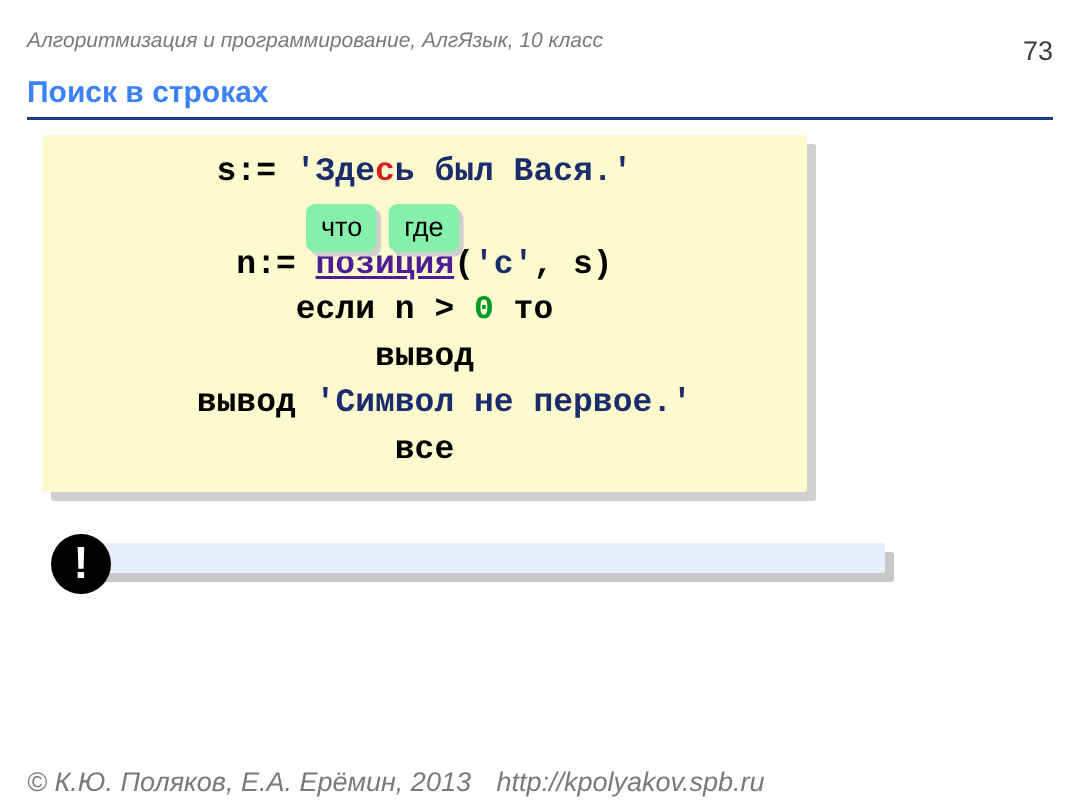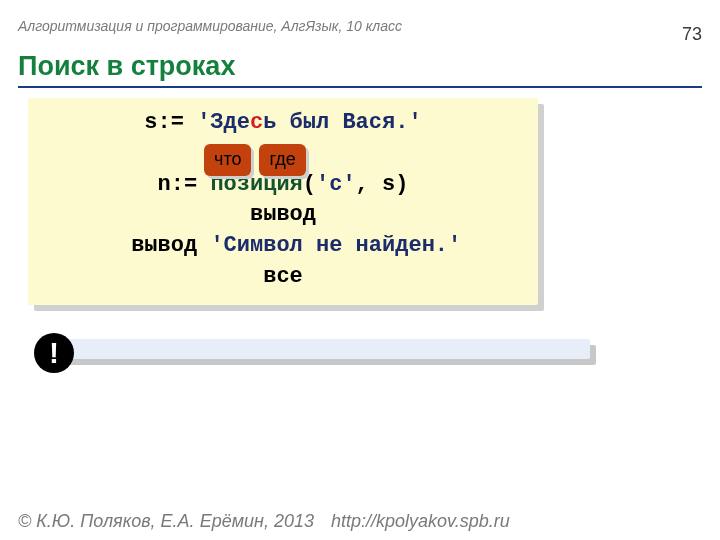--- a/index.html
+++ b/index.html
@@ -19,23 +19,23 @@
     font-style: italic;
   }
   .page-num {
     color: #3a3a3a;
     font-size: 18px;
     font-style: normal;
     font-weight: normal;
     margin-top: 18px;
   }
   .title {
-    font-size: 27px;
+    font-size: 20px;
     font-weight: bold;
-    color: #15803d;
+    color: #3b82f6;
     padding: 2px 10px 4px 18px;
   }
   .hr {
     margin: 0 18px 10px 18px;
     height: 2px;
     background: #1a3a8a;
   }
   .code-wrap {
     position: relative;
     margin: 0 0 0 28px;
@@ -53,21 +53,21 @@
     position: relative;
     background: #fdfad0;
     padding: 10px 14px 12px 14px;
     font-family: "Courier New", monospace;
     font-size: 22px;
     font-weight: bold;
     line-height: 1.4;
     color: #000;
     border-radius: 2px;
   }
-  .c-blue { color: #14532d; }
+  .c-blue { color: #4c1d95; text-decoration: underline; }
   .c-red  { color: #d21f1f; }
   .c-green{ color: #009a29; }
   .c-nav  { color: #1a2c6b; }
   .chip-row {
     position: absolute;
     top: 46px;
     left: 176px;
     display: flex;
     gap: 8px;
   }
@@ -76,21 +76,21 @@
   }
   .chip-shadow {
     position: absolute;
     top: 3px; left: 3px;
     width: 100%; height: 100%;
     background: #cfcfcf;
     border-radius: 6px;
   }
   .chip-body {
     position: relative;
-    background: #c2410c;
+    background: #86efac;
     border-radius: 6px;
     padding: 3px 10px 4px 10px;
     font-family: Arial, sans-serif;
     font-size: 18px;
     font-weight: normal;
     color: #000;
   }
   .note-wrap {
     position: relative;
     margin: 34px 0 0 50px;
@@ -145,22 +145,23 @@
 
 <div class="title">Поиск в строках</div>
 <div class="hr"></div>
 
 <div class="code-wrap">
   <div class="code-shadow"></div>
   <div class="code-box">
     <div><span>s:= </span><span class="c-nav">'Зде</span><span class="c-red">с</span><span class="c-nav">ь был Вася.'</span></div>
     <div>&nbsp;</div>
     <div><span>n:= </span><span class="c-blue">позиция</span><span>(</span><span class="c-nav">'с'</span><span>, s)</span></div>
+    <div><span>если n &gt; </span><span class="c-green">0</span><span> то</span></div>
     <div>вывод</div>
-    <div style="white-space: pre;"><span>  вывод </span><span class="c-nav">'Символ не найден.'</span></div>
+    <div style="white-space: pre;"><span>  вывод </span><span class="c-nav">'Символ не первое.'</span></div>
     <div>все</div>
 
     <div class="chip-row">
       <div class="chip">
         <div class="chip-shadow"></div>
         <div class="chip-body">что</div>
       </div>
       <div class="chip">
         <div class="chip-shadow"></div>
         <div class="chip-body">где</div>

